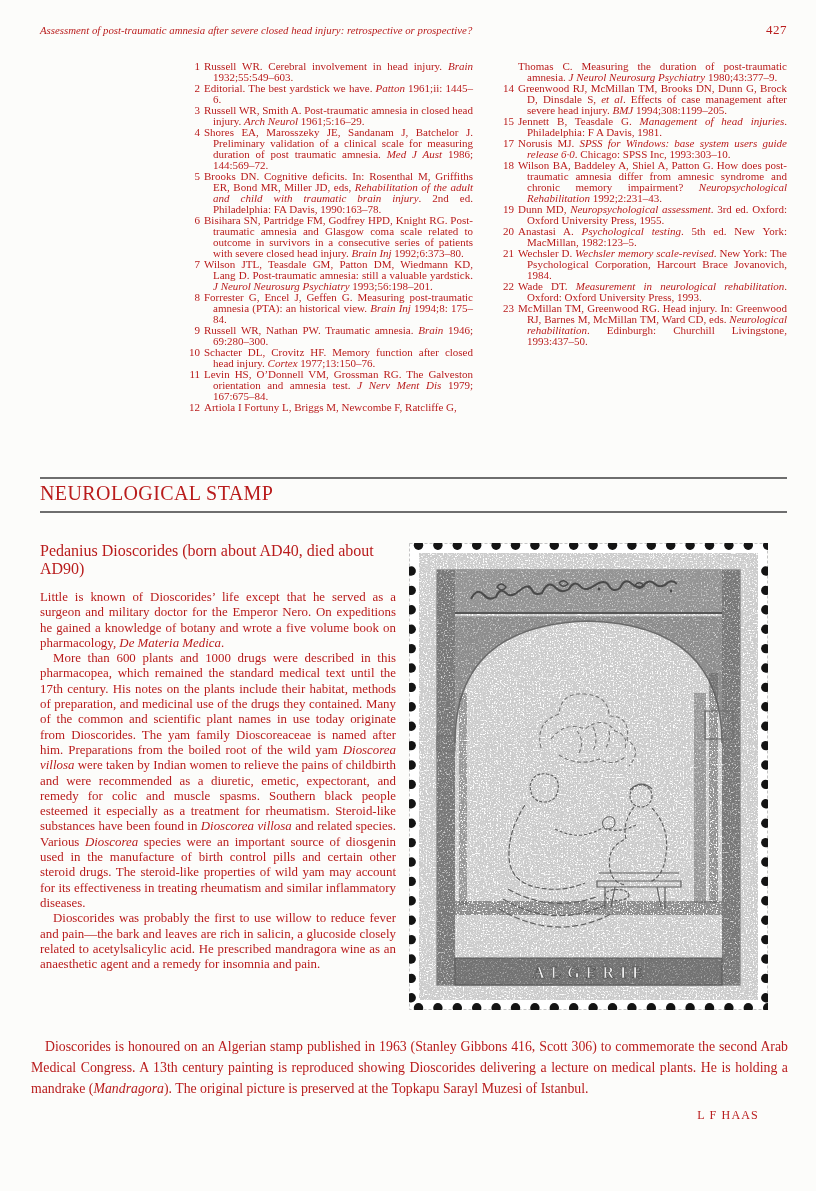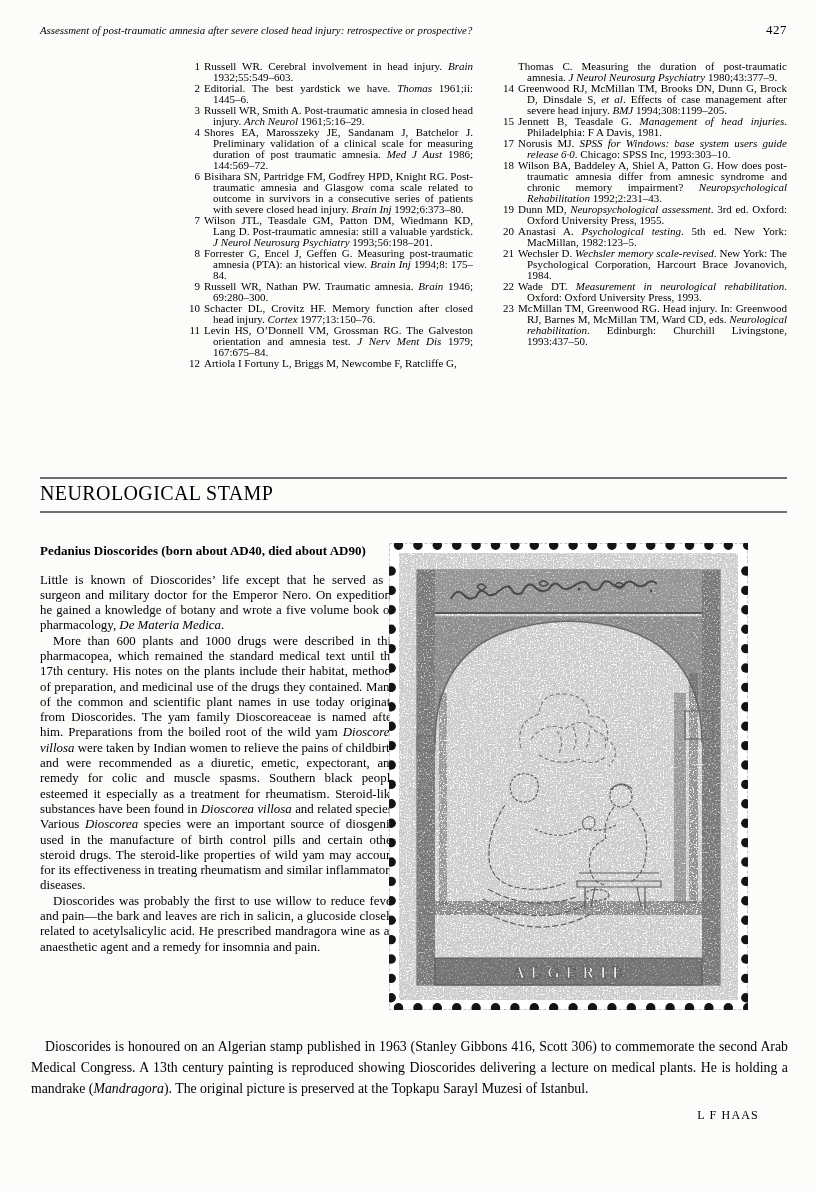--- a/index.html
+++ b/index.html
@@ -1,62 +1,63 @@
 <!DOCTYPE html>
 <html><head>
 <meta charset="utf-8">
 <style>
   html,body{margin:0;padding:0;background:#e9e9e9;}
   .page{position:relative;width:816px;height:1191px;margin:0 auto;background:#fcfcfa;
-        font-family:"Liberation Serif",serif;color:#000000;overflow:hidden;}
+        font-family:"Liberation Serif",serif;color:#b91c1c;overflow:hidden;}
   
   .running-header{position:absolute;top:22px;left:40px;right:29px;display:flex;
         justify-content:space-between;align-items:baseline;}
   .head-title{font-style:italic;font-size:10.8px;}
   .page-num{font-size:13px;letter-spacing:.5px;}
   
   .refs{position:absolute;top:61px;left:185px;display:flex;gap:26px;}
   .ref-col{width:288px;font-size:11px;line-height:11px;text-align:justify;}
   .ref{padding-left:28px;text-indent:-28px;}
   .ref .num{display:inline-block;width:15px;margin-right:4px;text-align:right;text-indent:0;}
   
   .rule{position:absolute;left:40px;right:29px;height:0;border-top:2px solid #6e6e6e;}
   .rule-top{top:477px;}
   .rule-bottom{top:511px;}
   .section-title{position:absolute;top:482px;left:40px;margin:0;font-weight:normal;
         font-size:20px;letter-spacing:.4px;}
   
   .article-left{position:absolute;top:542px;left:40px;width:356px;}
-  .article-heading{margin:0 0 13px 0;font-size:13px;line-height:17.5px;font-weight:bold;}
+  .article-heading{margin:0 0 13px 0;font-size:16px;line-height:17.5px;font-weight:normal;}
   .body-p{margin:0;font-size:12.9px;line-height:15.3px;text-align:justify;}
   .body-p.ind{text-indent:13px;}
   
-  .stamp{position:absolute;top:543px;left:389px;width:359px;height:568px;}
+  .stamp{position:absolute;top:543px;left:409px;width:359px;height:568px;}
   .stamp svg{display:block;}
   
   .closing{position:absolute;top:1037px;left:31px;width:757px;margin:0;font-size:13.8px;
         line-height:20.8px;text-align:justify;text-indent:14px;}
   .signature{position:absolute;top:1108px;right:57px;font-size:12px;letter-spacing:1.2px;}
 </style>
 </head>
 <body>
 
 <div class="page">
 
   <div class="running-header">
     <span class="head-title">Assessment of post-traumatic amnesia after severe closed head injury: retrospective or prospective?</span>
     <span class="page-num">427</span>
   </div>
 
   <div class="refs">
     <div class="ref-col" id="ref-col-0">
         <div class="ref"><span class="num">1</span><span>Russell WR. Cerebral involvement in head injury. </span><i>Brain</i><span> 1932;55:549–603.</span></div>
-        <div class="ref"><span class="num">2</span><span>Editorial. The best yardstick we have. </span><i>Thomas</i><span> 1961;ii: 1445–6.</span></div>
+        <div class="ref"><span class="num">2</span><span>Editorial. The best yardstick we have. </span><i>Patton</i><span> 1961;ii: 1445–6.</span></div>
         <div class="ref"><span class="num">3</span><span>Russell WR, Smith A. Post-traumatic amnesia in closed head injury. </span><i>Arch Neurol</i><span> 1961;5:16–29.</span></div>
         <div class="ref"><span class="num">4</span><span>Shores EA, Marosszeky JE, Sandanam J, Batchelor J. Preliminary validation of a clinical scale for measuring duration of post traumatic amnesia. </span><i>Med J Aust</i><span> 1986; 144:569–72.</span></div>
+        <div class="ref"><span class="num">5</span><span>Brooks DN. Cognitive deficits. In: Rosenthal M, Griffiths ER, Bond MR, Miller JD, eds, </span><i>Rehabilitation of the adult and child with traumatic brain injury</i><span>. 2nd ed. Philadelphia: FA Davis, 1990:163–78.</span></div>
         <div class="ref"><span class="num">6</span><span>Bisihara SN, Partridge FM, Godfrey HPD, Knight RG. Post-traumatic amnesia and Glasgow coma scale related to outcome in survivors in a consecutive series of patients with severe closed head injury. </span><i>Brain Inj</i><span> 1992;6:373–80.</span></div>
         <div class="ref"><span class="num">7</span><span>Wilson JTL, Teasdale GM, Patton DM, Wiedmann KD, Lang D. Post-traumatic amnesia: still a valuable yardstick. </span><i>J Neurol Neurosurg Psychiatry</i><span> 1993;56:198–201.</span></div>
         <div class="ref"><span class="num">8</span><span>Forrester G, Encel J, Geffen G. Measuring post-traumatic amnesia (PTA): an historical view. </span><i>Brain Inj</i><span> 1994;8: 175–84.</span></div>
         <div class="ref"><span class="num">9</span><span>Russell WR, Nathan PW. Traumatic amnesia. </span><i>Brain</i><span> 1946; 69:280–300.</span></div>
         <div class="ref"><span class="num">10</span><span>Schacter DL, Crovitz HF. Memory function after closed head injury. </span><i>Cortex</i><span> 1977;13:150–76.</span></div>
         <div class="ref"><span class="num">11</span><span>Levin HS, O’Donnell VM, Grossman RG. The Galveston orientation and amnesia test. </span><i>J Nerv Ment Dis</i><span> 1979; 167:675–84.</span></div>
         <div class="ref"><span class="num">12</span><span>Artiola I Fortuny L, Briggs M, Newcombe F, Ratcliffe G,</span></div>
       </div>
     <div class="ref-col" id="ref-col-1">
         <div class="ref"><span class="num"></span><span>Thomas C. Measuring the duration of post-traumatic amnesia. </span><i>J Neurol Neurosurg Psychiatry</i><span> 1980;43:377–9.</span></div>

